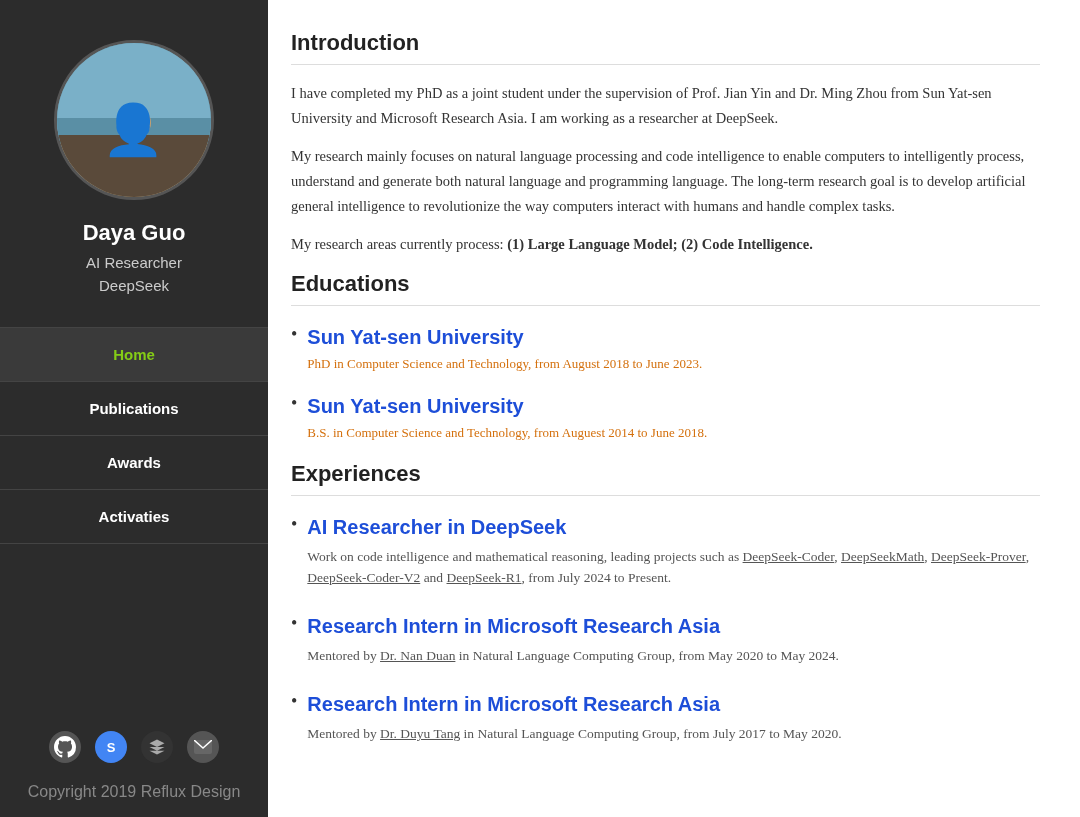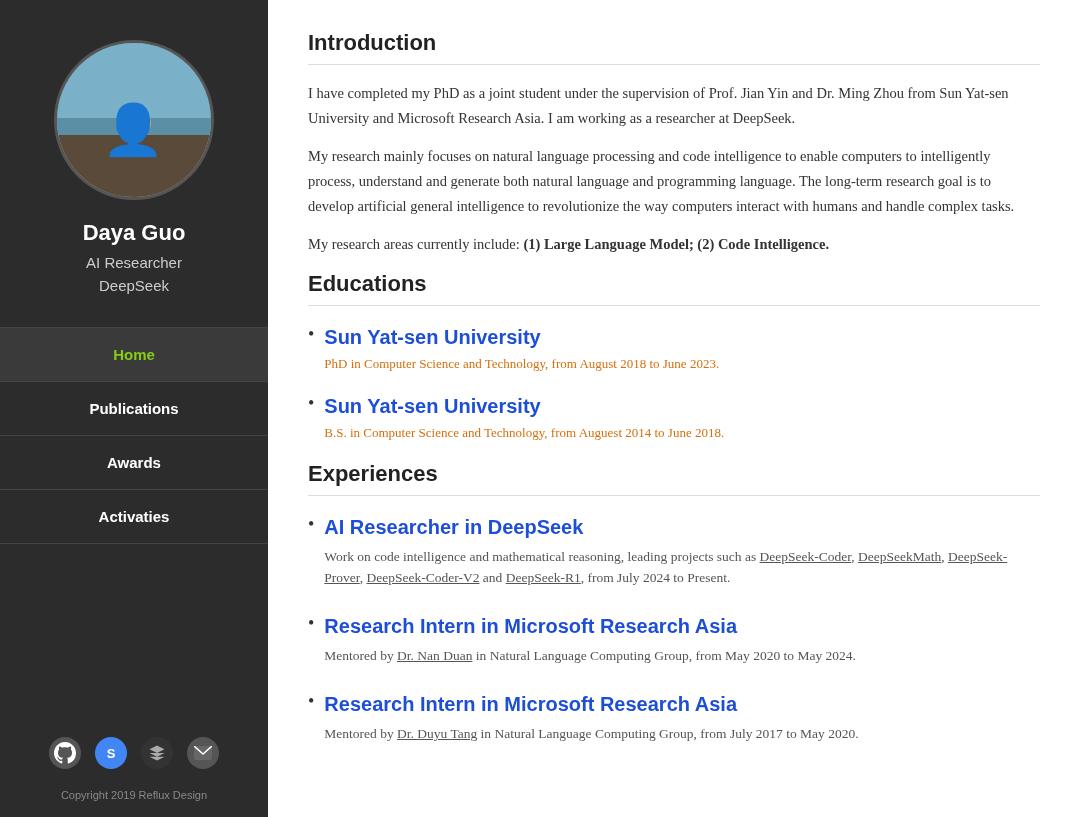--- a/index.html
+++ b/index.html
@@ -148,30 +148,30 @@
       font-size: 14px;
     }
 
     .icon-email {
       background: #555;
       color: #fff;
       font-size: 14px;
     }
 
     .copyright {
-      font-size: 11px;
+      font-size: 16px;
       color: #888;
       margin-bottom: 16px;
       font-family: sans-serif;
     }
 
     
     .main-content {
       flex: 1;
-      padding: 20px 40px 20px 40px;
+      padding: 20px 40px 20px 23px;
       overflow-y: auto;
       background: #fff;
     }
 
     .section-title {
       font-size: 22px;
       font-weight: bold;
       color: #222;
       margin-top: 10px;
       margin-bottom: 8px;
@@ -321,21 +321,21 @@
 </div>
 
 <main class="main-content">
 
   <h2 class="section-title">Introduction</h2>
   <hr class="section-divider">
 
   <p class="intro-text">I have completed my PhD as a joint student under the supervision of Prof. Jian Yin and Dr. Ming Zhou from Sun Yat-sen University and Microsoft Research Asia. I am working as a researcher at DeepSeek.</p>
   <p class="intro-text">My research mainly focuses on natural language processing and code intelligence to enable computers to intelligently process, understand and generate both natural language and programming language. The long-term research goal is to develop artificial general intelligence to revolutionize the way computers interact with humans and handle complex tasks.</p>
   <p class="intro-text">
-    <span>My research areas currently include: </span><strong>(1) Large Language Model; (2) Code Intelligence.</strong>
+    <span>My research areas currently process: </span><strong>(1) Large Language Model; (2) Code Intelligence.</strong>
   </p>
 
   <h2 class="section-title">Educations</h2>
   <hr class="section-divider">
 
   <div class="edu-item">
     <div class="bullet-item">
       <span class="bullet">•</span>
       <div>
         <div class="item-title">Sun Yat-sen University</div>

